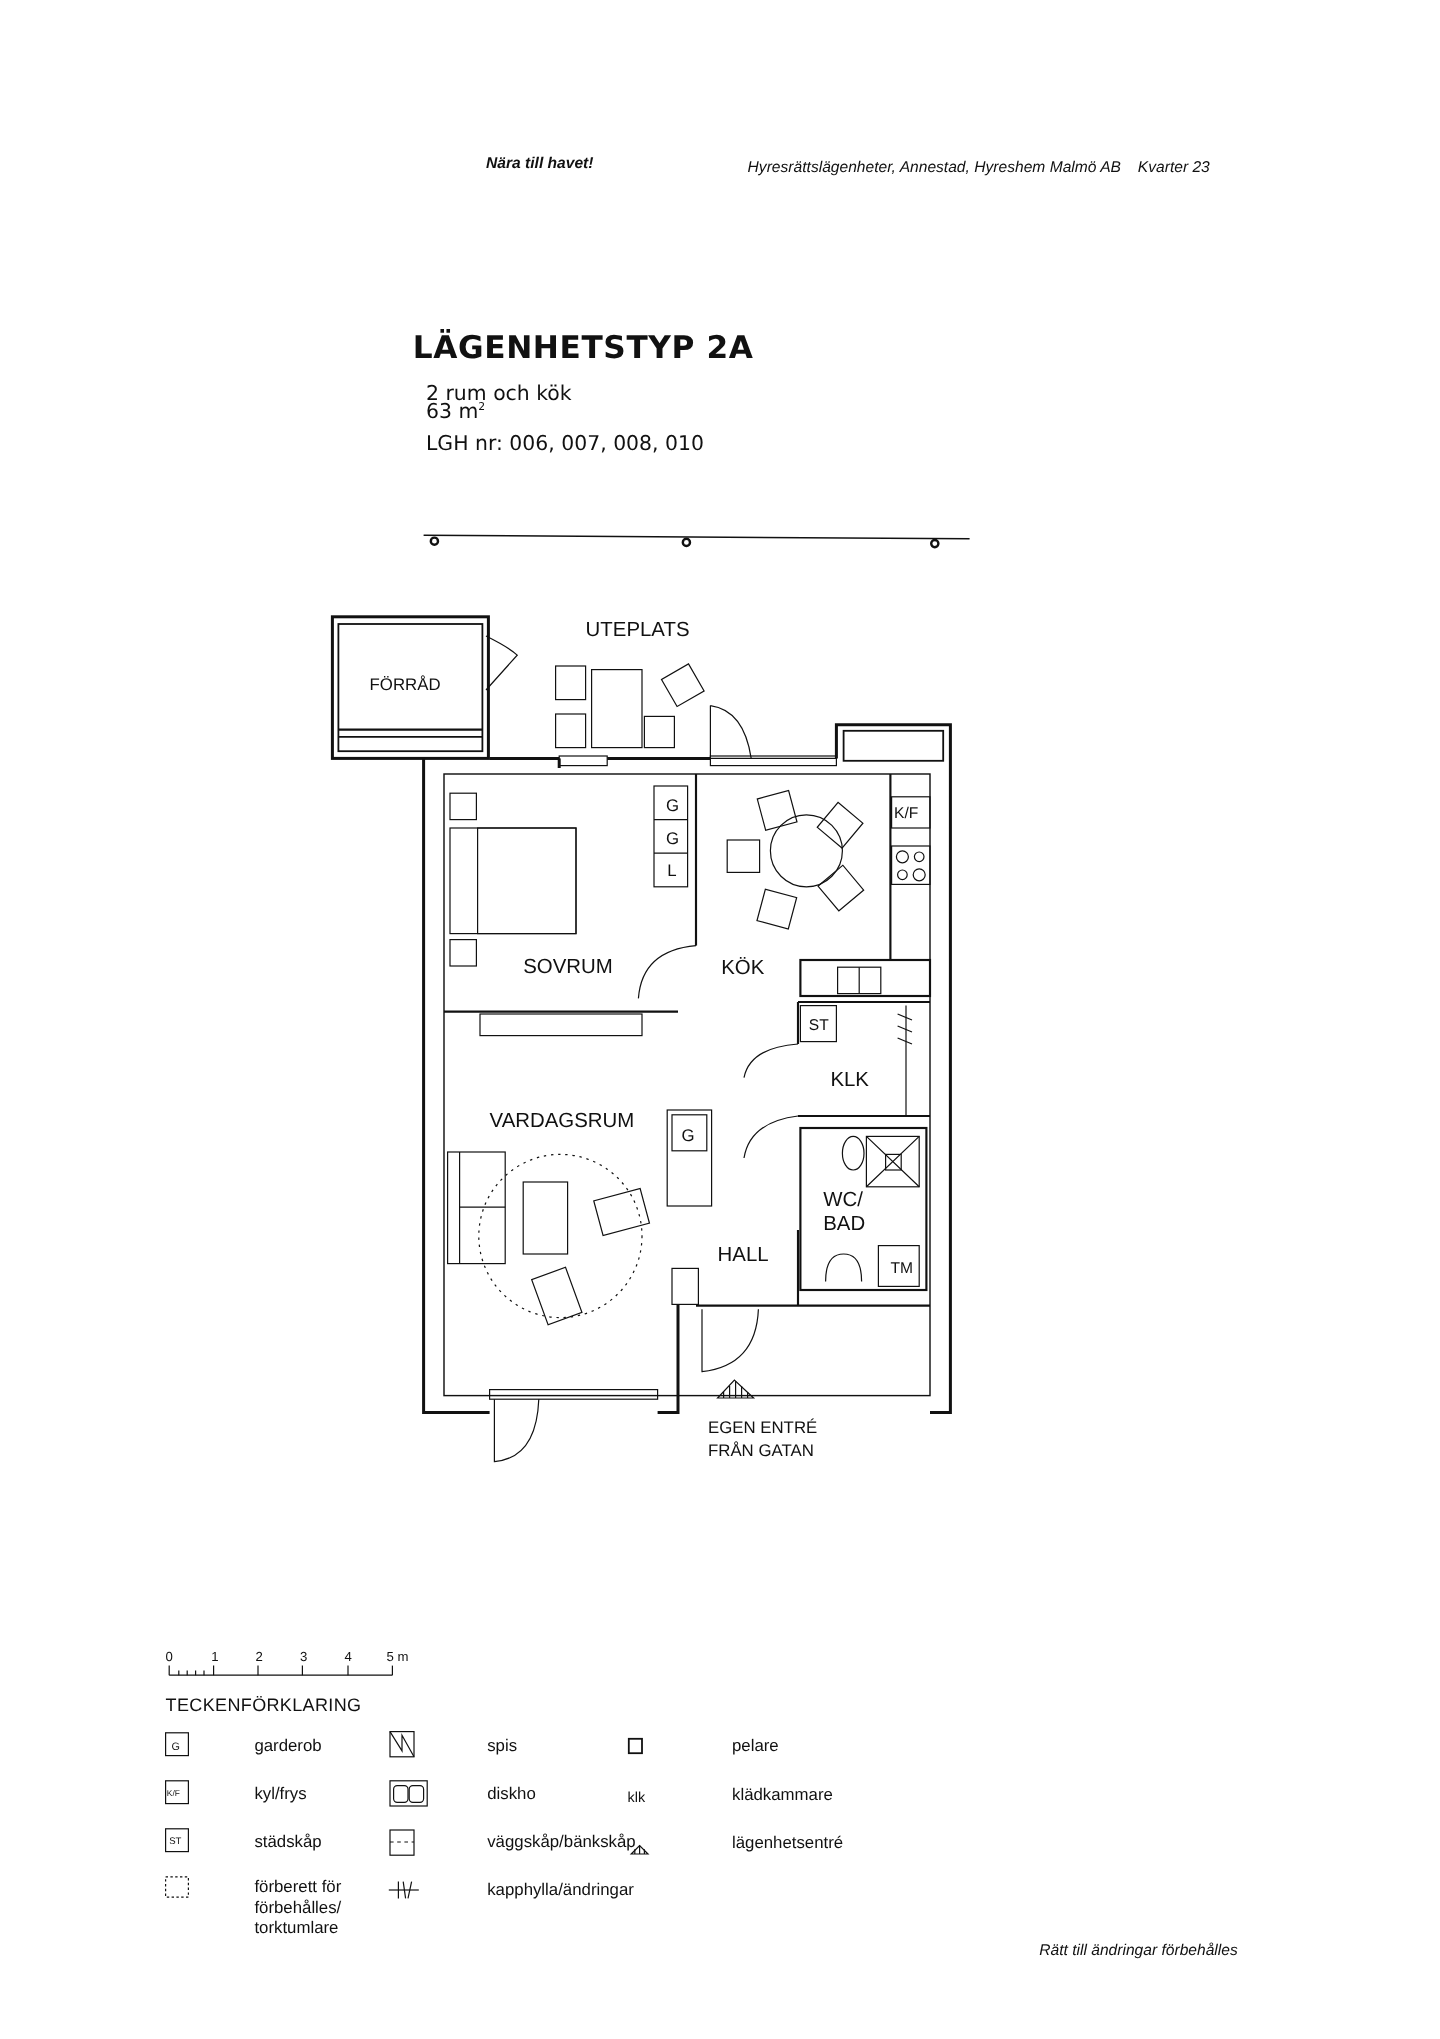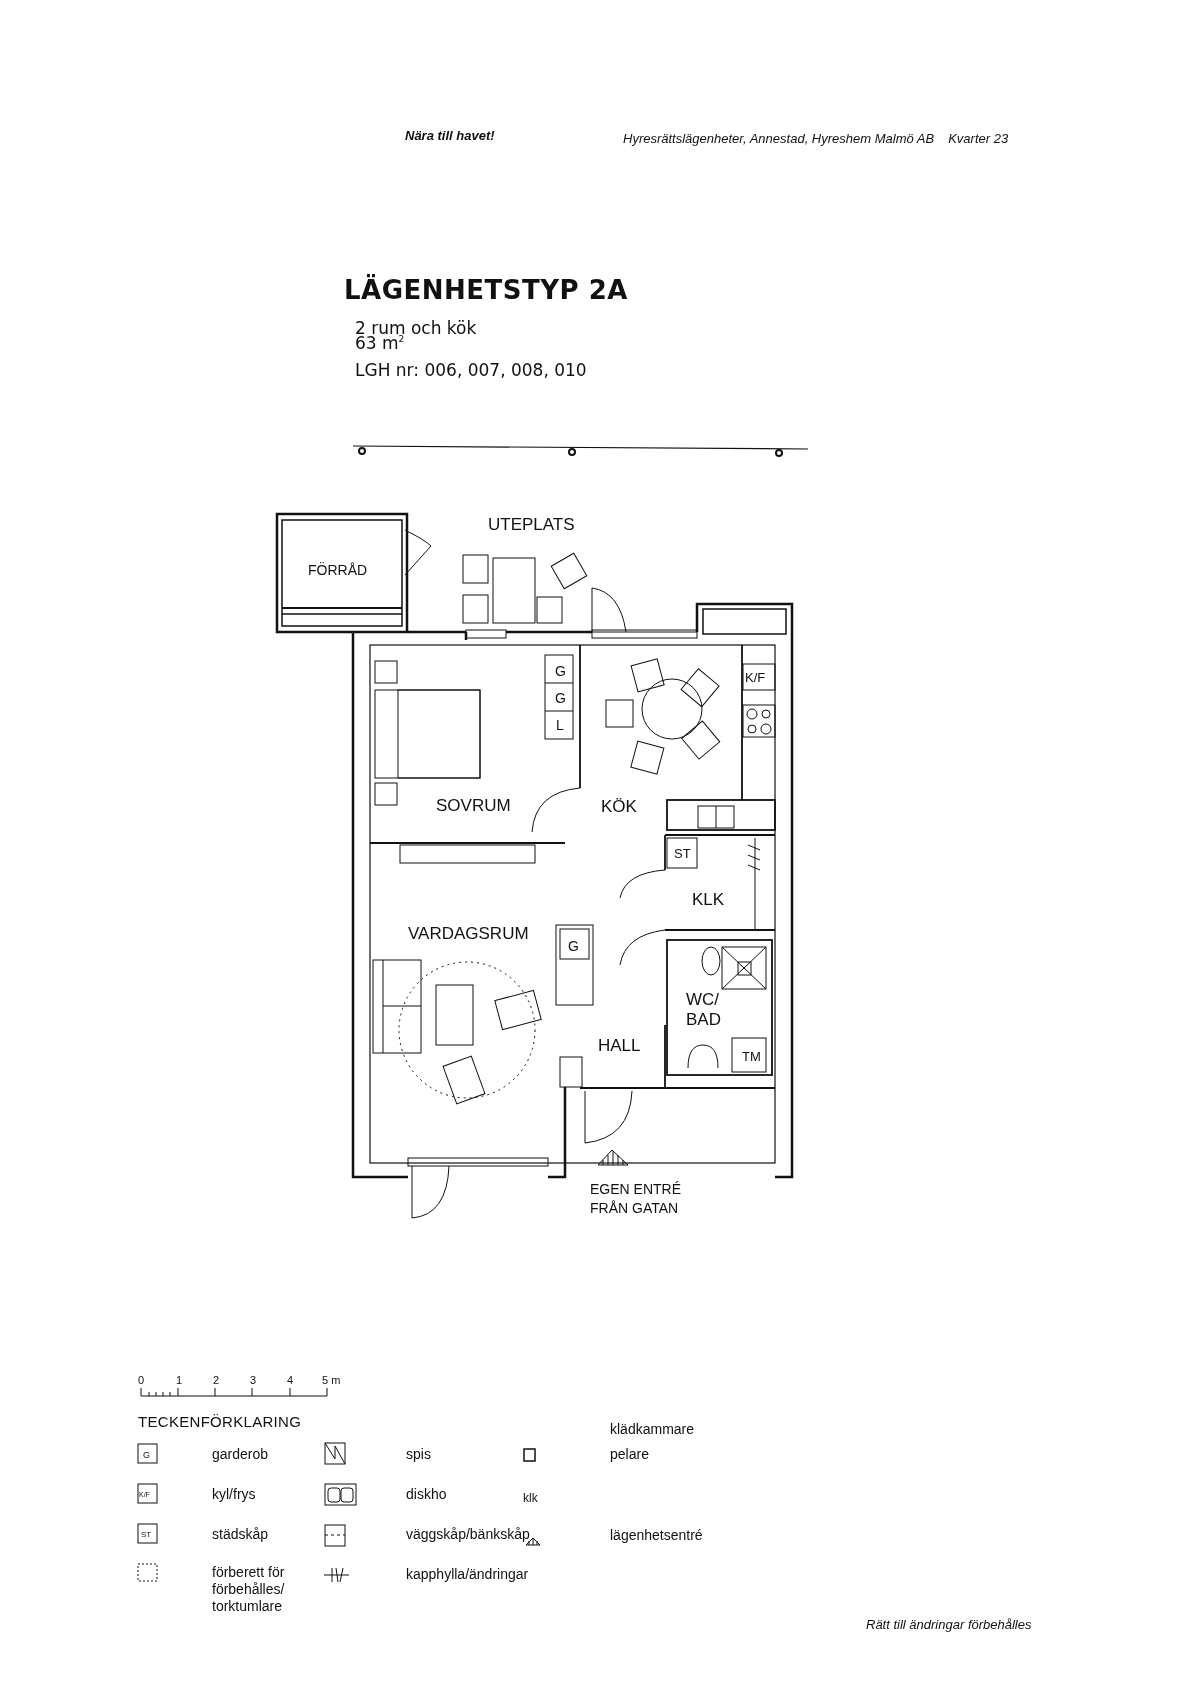--- a/index.html
+++ b/index.html
@@ -250,16 +250,16 @@
   <div>förbehålles/</div>
   <div>torktumlare</div>
 </div>
 
 <div class="abs leg" style="left:366px;top:1446px">spis</div>
 <div class="abs leg" style="left:366px;top:1486px">diskho</div>
 <div class="abs leg" style="left:366px;top:1526px">väggskåp/bänkskåp</div>
 <div class="abs leg" style="left:366px;top:1566px">kapphylla/ändringar</div>
 
 <div class="abs leg" style="left:570px;top:1446px">pelare</div>
-<div class="abs leg" style="left:570px;top:1421px">klädkammare</div>
+<div class="abs leg" style="left:570px;top:1487px">klädkammare</div>
 <div class="abs leg" style="left:570px;top:1527px">lägenhetsentré</div>
 
 <div class="abs footer">Rätt till ändringar förbehålles</div>
 
 </body></html>

